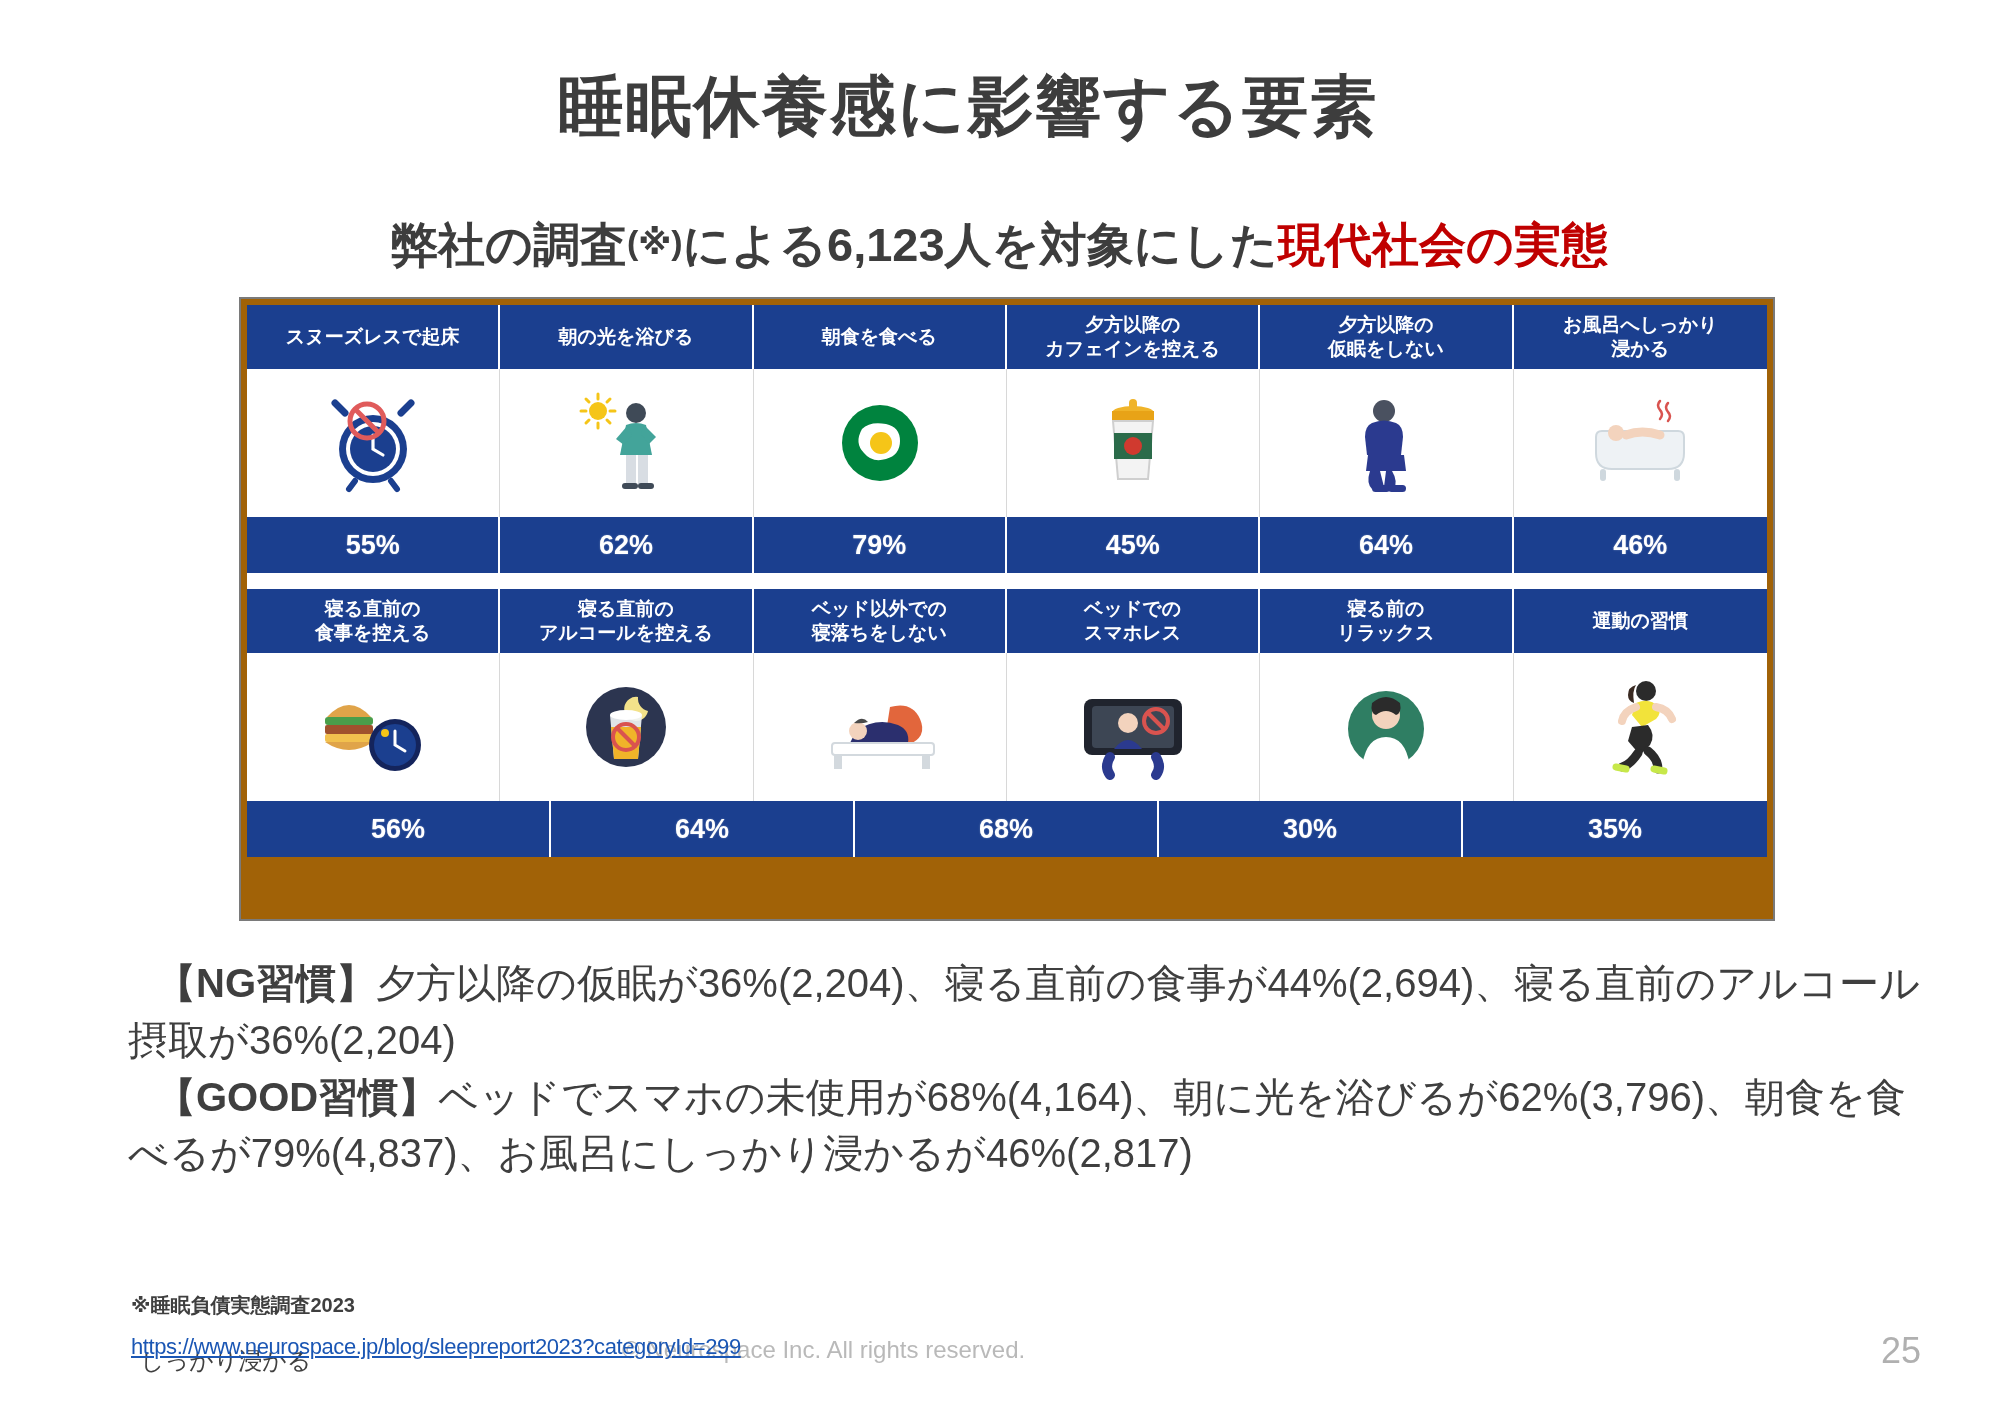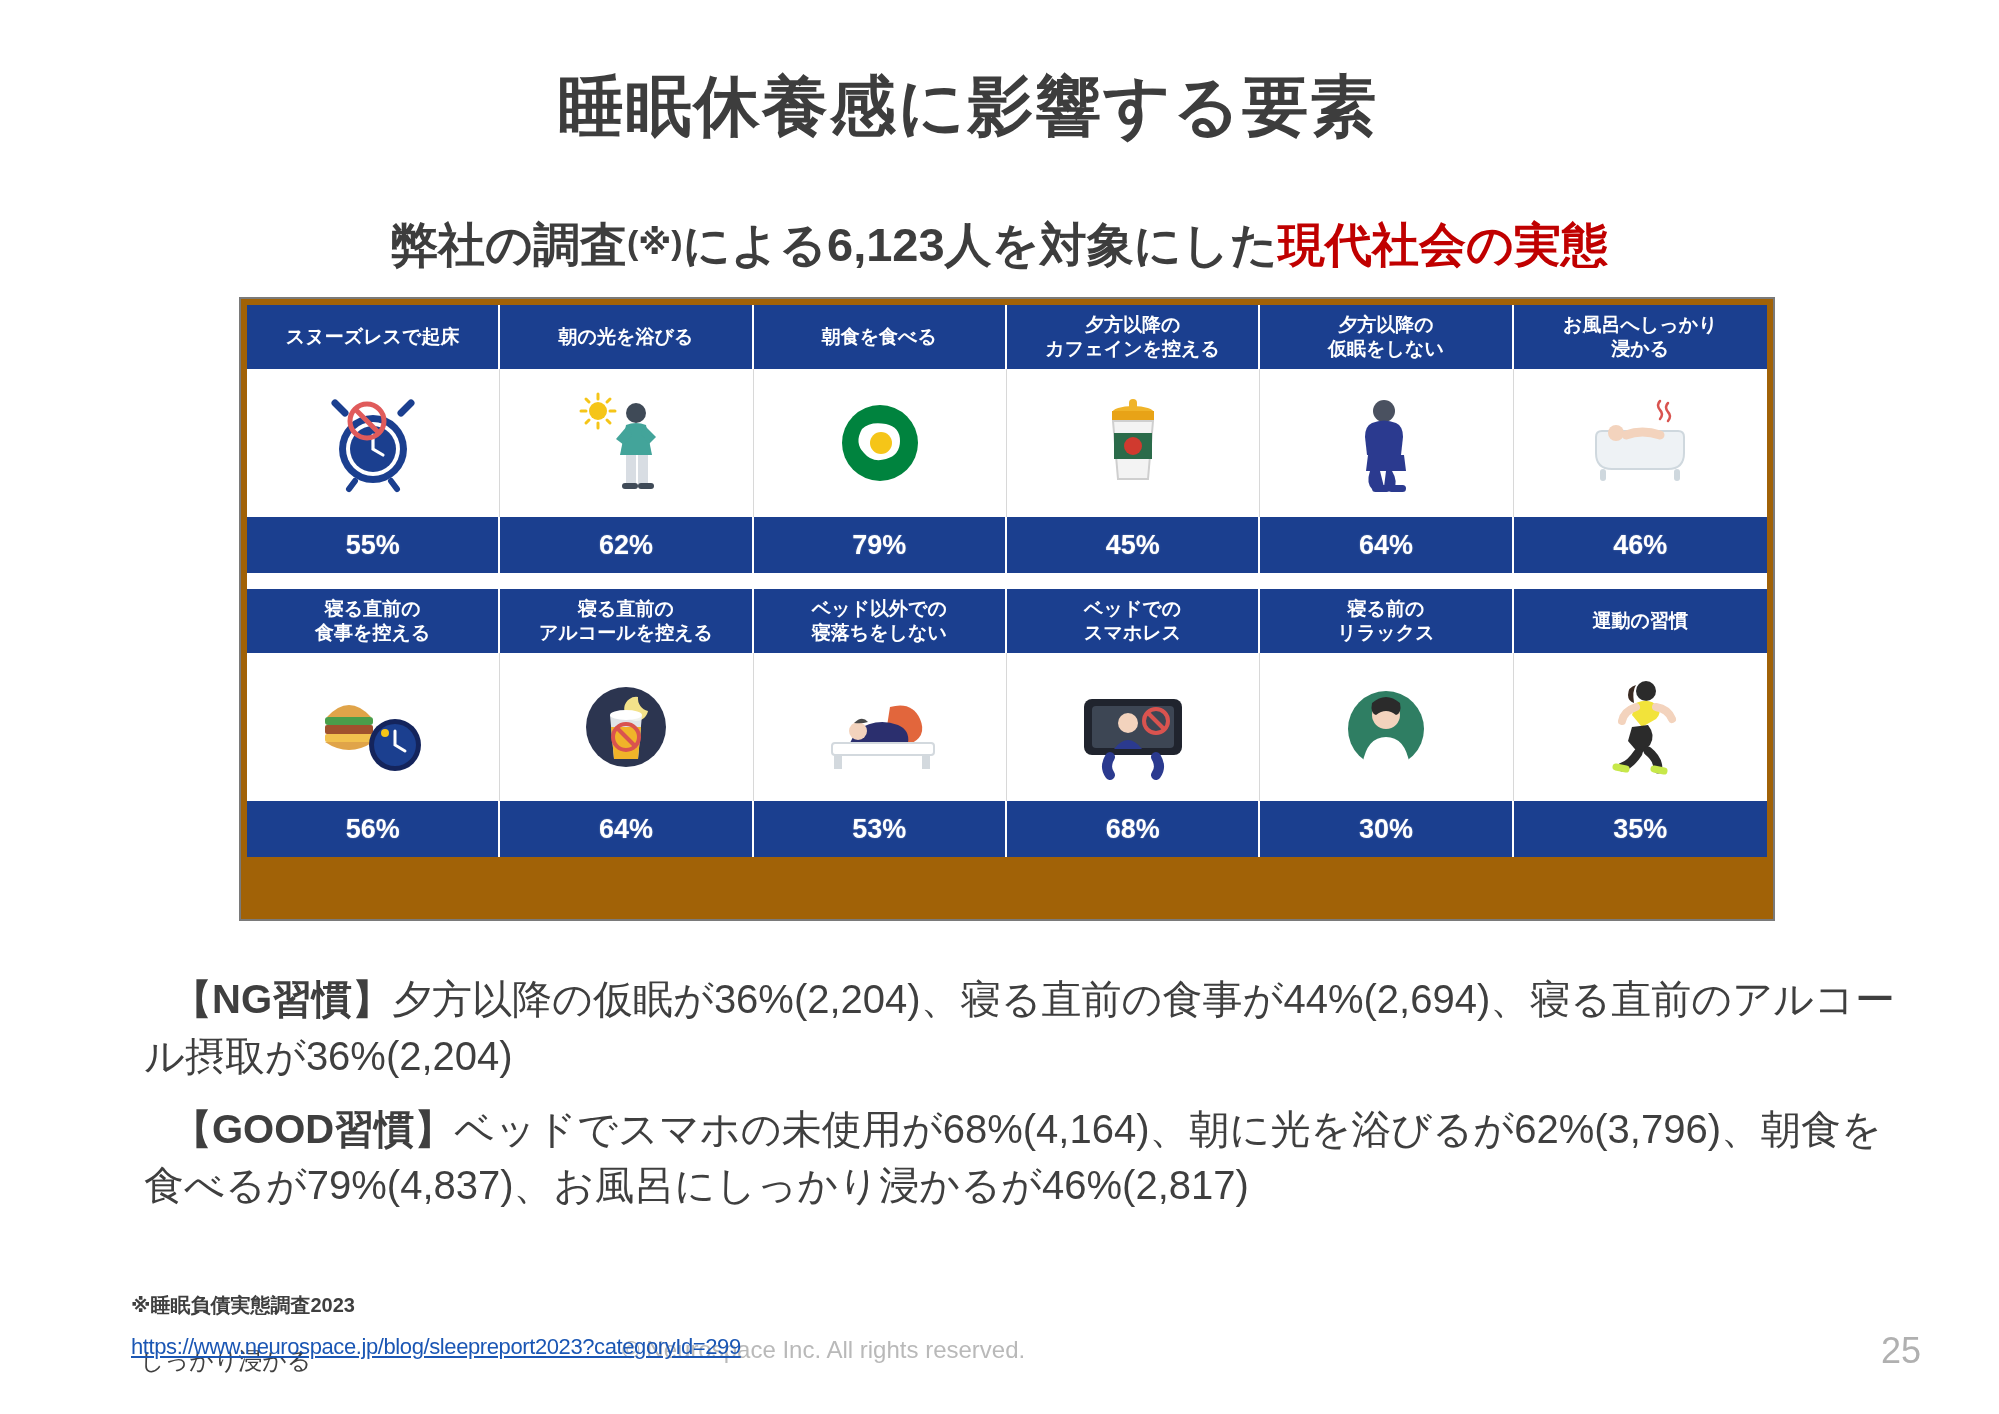--- a/index.html
+++ b/index.html
@@ -82,21 +82,21 @@
   .gap{height:16px;background:#ffffff;}
 
   svg{display:block;}
 
   
   .body-text{
     position:absolute;left:128px;top:955px;width:1800px;
     font-size:40px;color:#3f3f3f;line-height:1.42;
     letter-spacing:0px;
   }
-  .body-text p{margin:16px;}
+  .body-text p{margin:0;}
   .body-text .ind{text-indent:28px;}
   .body-text b{font-weight:bold;}
 
   
   .foot-note{
     position:absolute;left:131px;top:1292px;
     font-size:20px;font-weight:bold;color:#3f3f3f;
     white-space:nowrap;
   }
   .foot-url{
@@ -390,23 +390,20 @@
       </div>
 
       <div class="grid-row">
         <div class="cell">
           <div class="val">56%</div>
         </div>
         <div class="cell">
           <div class="val">64%</div>
         </div>
         <div class="cell">
-          <div class="val">53%</div>
-        </div>
-        <div class="cell">
           <div class="val">68%</div>
         </div>
         <div class="cell">
           <div class="val">30%</div>
         </div>
         <div class="cell">
           <div class="val">35%</div>
         </div>
       </div>
     </div>

